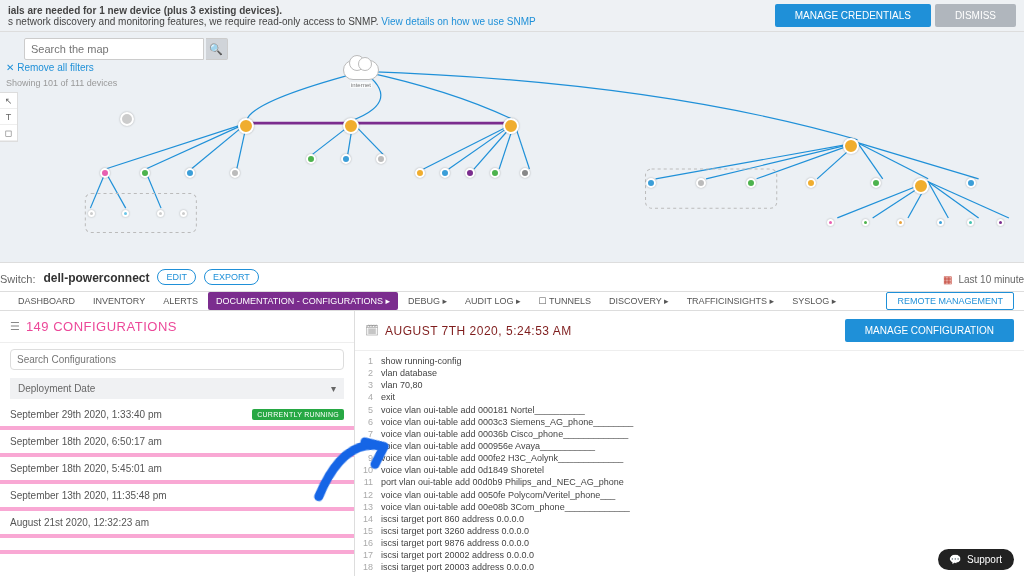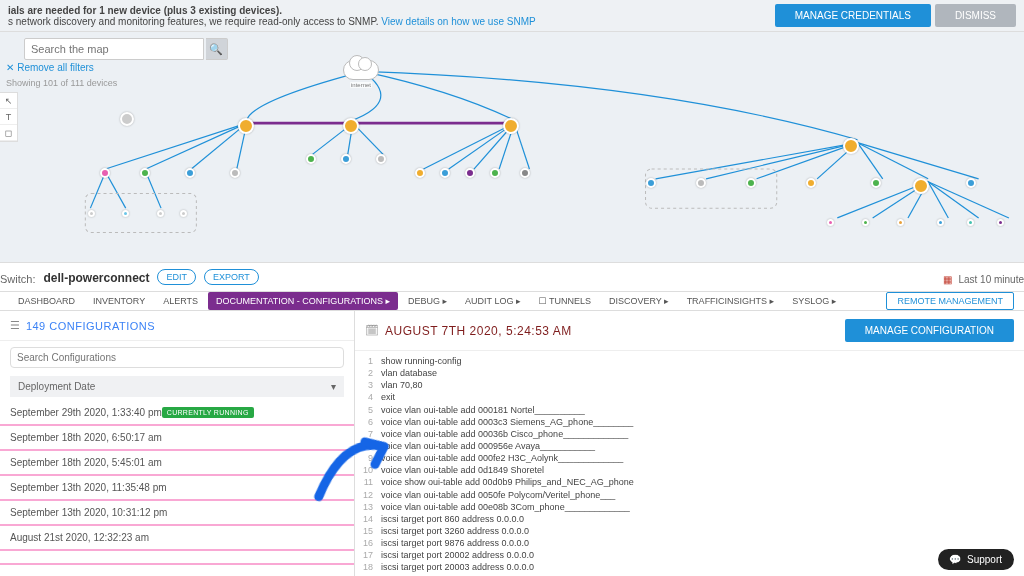--- a/index.html
+++ b/index.html
@@ -36,26 +36,26 @@
   .right-side{margin-left:auto;display:flex;align-items:center;gap:6px;font-size:10px;color:#666}
   .tabs{background:#fff;border-bottom:1px solid #ddd;padding:0 10px;display:flex;align-items:center;gap:2px;font-size:9px;color:#555}
   .tab{padding:4px 8px;cursor:pointer;white-space:nowrap}
   .tab.on{background:#7b2d8e;color:#fff;border-radius:2px}
   .tabs .spacer{flex:1}
   .remote{border:1px solid #1f90d8;color:#1f90d8;padding:3px 10px;font-size:9px;border-radius:2px;cursor:pointer}
   .main{display:flex;height:268px}
   .left{width:355px;border-right:1px solid #ddd;background:#fff;display:flex;flex-direction:column}
   .panel-head{padding:8px 10px;display:flex;align-items:center;gap:6px;border-bottom:1px solid #eee}
   .panel-head .ico{color:#888}
-  .panel-head .ttl{font-size:11px;letter-spacing:.5px;color:#3b82f6}
+  .panel-head .ttl{font-size:13px;letter-spacing:.5px;color:#ec4899}
   .cfg-search{margin:6px 10px}
   .cfg-search input{width:100%;padding:4px 6px;border:1px solid #ddd;border-radius:4px;font-size:10px}
   .dep-date{margin:2px 10px 4px;background:#f0f1f3;padding:5px 8px;font-size:10px;color:#666;display:flex;justify-content:space-between;cursor:pointer}
   .cfg-list{flex:1;overflow:auto}
-  .cfg-row{padding:6px 10px;border-bottom:2px solid #f9a8d4;font-size:10px;color:#555;cursor:pointer;display:flex;align-items:center}
+  .cfg-row{padding:6px 10px;border-bottom:4px solid #f9a8d4;font-size:10px;color:#555;cursor:pointer;display:flex;justify-content:space-between;align-items:center}
   .badge{background:#27a844;color:#fff;font-size:7px;padding:2px 5px;border-radius:2px;letter-spacing:.3px}
   .right{flex:1;background:#fff;display:flex;flex-direction:column}
   .cfg-head{padding:8px 10px;border-bottom:1px solid #eee;display:flex;align-items:center}
   .cfg-head .ttl2{font-size:12px;color:#7f1d1d;letter-spacing:.5px}
   .cfg-head .mc{margin-left:auto}
   .code{flex:1;overflow:auto;font-family:Consolas,Menlo,monospace;font-size:9px;line-height:1.35;color:#444;padding:4px 0}
   .code .ln{display:flex}
   .code .num{width:26px;text-align:right;color:#aaa;padding-right:8px;user-select:none;flex-shrink:0}
   .code .txt{white-space:pre}
   .support{position:absolute;bottom:6px;right:10px;background:#222;color:#fff;border-radius:14px;padding:5px 12px;font-size:10px;display:flex;align-items:center;gap:5px;cursor:pointer}
@@ -220,23 +220,20 @@
         <div class="cfg-row">
           <span>September 18th 2020, 6:50:17 am</span>
         </div>
         <div class="cfg-row">
           <span>September 18th 2020, 5:45:01 am</span>
         </div>
         <div class="cfg-row">
           <span>September 13th 2020, 11:35:48 pm</span>
         </div>
         <div class="cfg-row">
-          <span>September 13th 2020, 10:31:12 pm</span>
-        </div>
-        <div class="cfg-row">
           <span>August 21st 2020, 12:32:23 am</span>
         </div>
         <div class="cfg-row"></div>
       </div>
   </div>
   <div class="right">
     <div class="cfg-head">
       <span class="ico" style="color:#888;margin-right:6px">🗓</span>
       <span class="ttl2">AUGUST 7TH 2020, 5:24:53 AM</span>
       <button class="btn blue mc">MANAGE CONFIGURATION</button>
@@ -277,21 +274,21 @@
         <div class="ln">
           <span class="num">9</span>
           <span class="txt">voice vlan oui-table add 000fe2 H3C_Aolynk_____________</span>
         </div>
         <div class="ln">
           <span class="num">10</span>
           <span class="txt">voice vlan oui-table add 0d1849 Shoretel</span>
         </div>
         <div class="ln">
           <span class="num">11</span>
-          <span class="txt">voice show oui-table add 00d0b9 Philips_and_NEC_AG_phone</span>
+          <span class="txt">port vlan oui-table add 00d0b9 Philips_and_NEC_AG_phone</span>
         </div>
         <div class="ln">
           <span class="num">12</span>
           <span class="txt">voice vlan oui-table add 0050fe Polycom/Veritel_phone___</span>
         </div>
         <div class="ln">
           <span class="num">13</span>
           <span class="txt">voice vlan oui-table add 00e08b 3Com_phone_____________</span>
         </div>
         <div class="ln">

